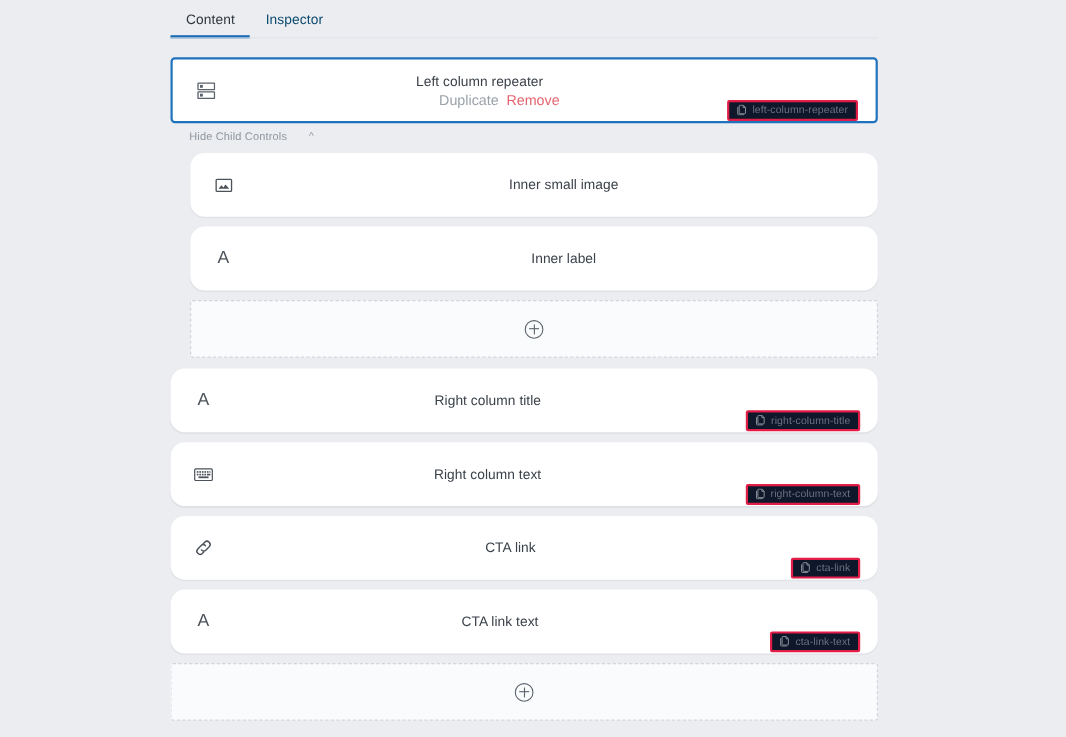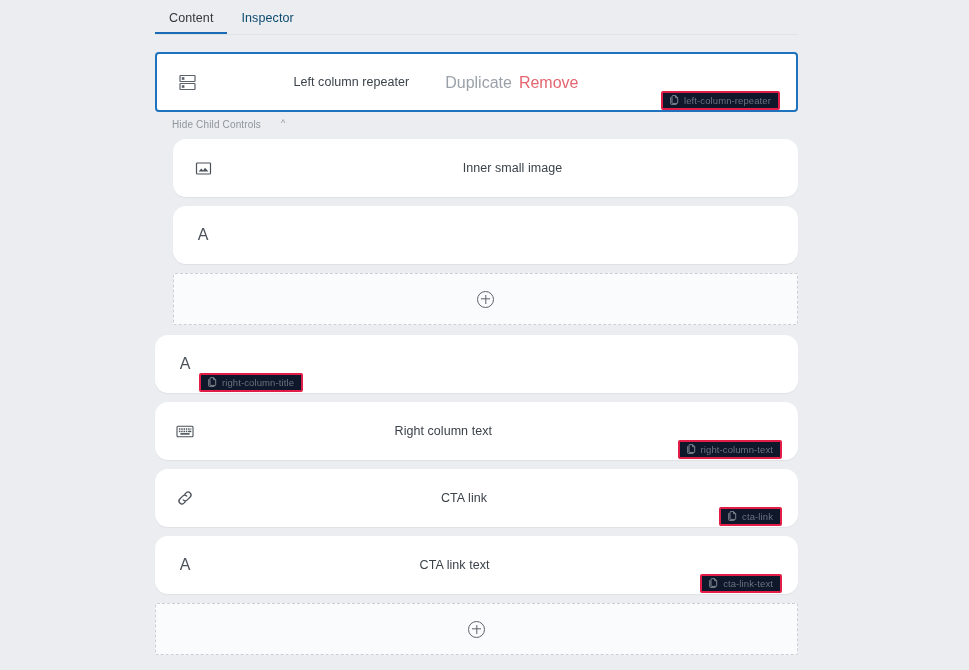--- a/index.html
+++ b/index.html
@@ -75,36 +75,36 @@
     margin-left: 16px;
     display: flex;
     align-items: center;
     justify-content: center;
     color: #5b626b;
   }
   .row-icon svg { display: block; }
 
   .row-labelwrap {
     display: flex;
-    flex-direction: row;
+    flex-direction: column;
     justify-content: center;
     margin-left: 10px;
     flex: 1 1 auto;
     min-width: 0;
     align-items: center;
   }
   .row-title {
     font-size: 12.5px;
     color: #3b424a;
     line-height: 16px;
     letter-spacing: .05px;
   }
   .row-actions {
     margin-top: 2px;
-    font-size: 16px;
+    font-size: 13px;
     line-height: 14px;
     color: #9aa1a9;
     padding-left: 36px;
   }
   .row-actions .act { cursor: pointer; }
   .row-actions .act-remove { color: #e4656f; margin-left: 7px; }
 
   
   .badge {
     display: inline-flex;
@@ -236,29 +236,35 @@
     </div>
     <div class="row-labelwrap">
       <div class="row-title">Inner small image</div>
     </div>
   </div>
 
   <div class="row" style="left:173px; top:206px; width:625px; height:58px;">
     <div class="row-icon">
       <span class="glyph-A">A</span>
     </div>
+    <div class="row-labelwrap">
+      <div class="row-title">Inner label</div>
+    </div>
   </div>
 
   <div class="addzone" style="left:173px; top:273px; width:625px; height:52px;">
     <div class="plus-circle"></div>
   </div>
 
   <div class="row" style="left:155px; top:335px; width:643px; height:58px;">
     <div class="row-icon">
       <span class="glyph-A">A</span>
+    </div>
+    <div class="row-labelwrap">
+      <div class="row-title">Right column title</div>
     </div>
     <div class="badge">
       <svg width="9" height="10" viewBox="0 0 9 10" fill="none" stroke="#8b9199" stroke-width="0.9">
         <path d="M2.6 0.6h3.1l2 2v5.2a.6.6 0 0 1-.6.6H2.6a.6.6 0 0 1-.6-.6V1.2a.6.6 0 0 1 .6-.6z"></path>
         <path d="M5.6 0.7v2h2"></path>
         <path d="M6.2 8.9v.5H1.3a.6.6 0 0 1-.6-.6V2.2"></path>
       </svg>
       <span>right-column-title</span>
     </div>
   </div>

